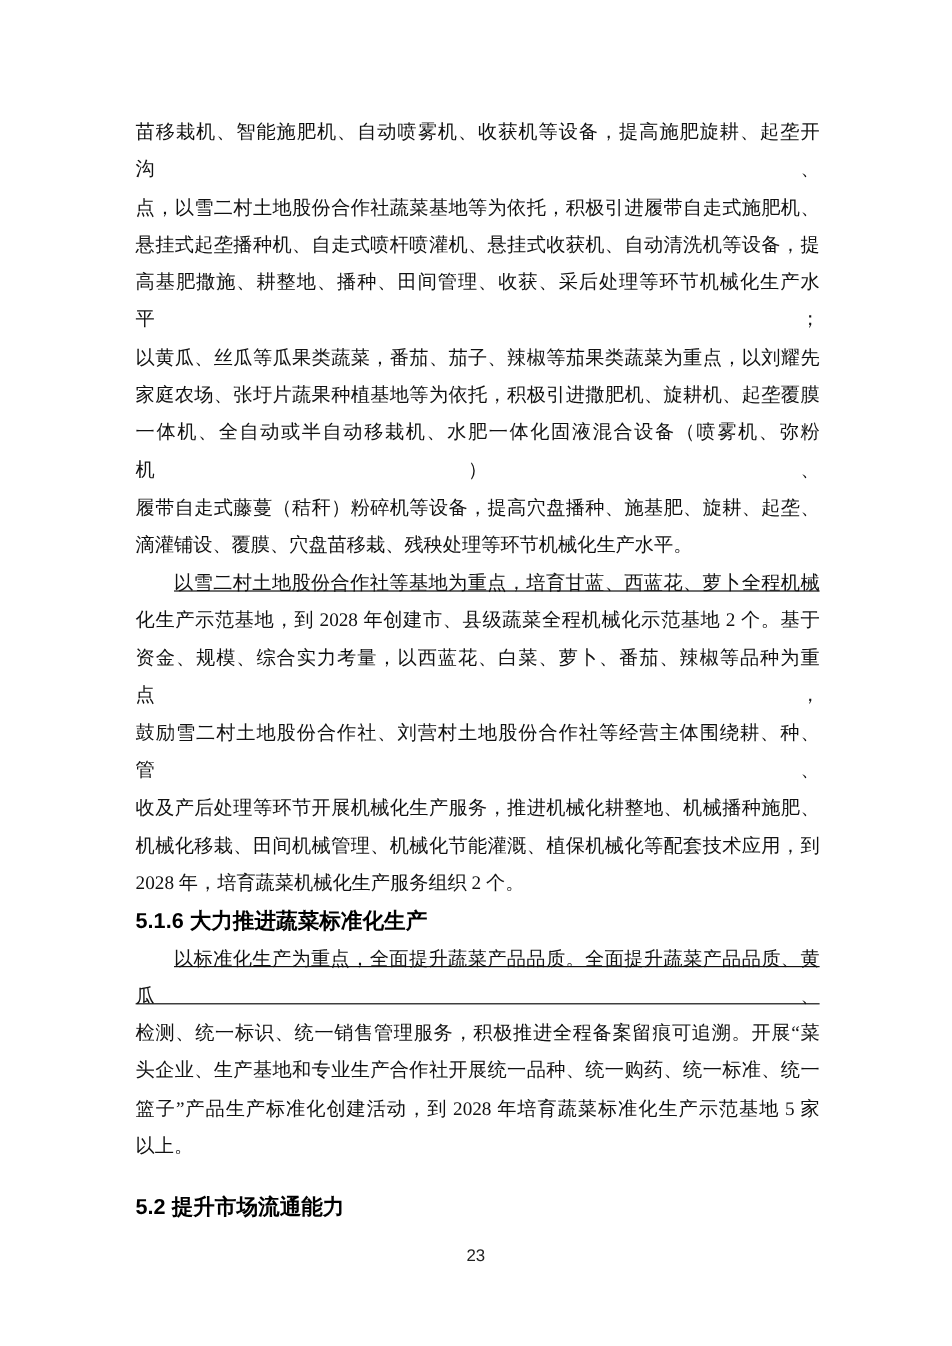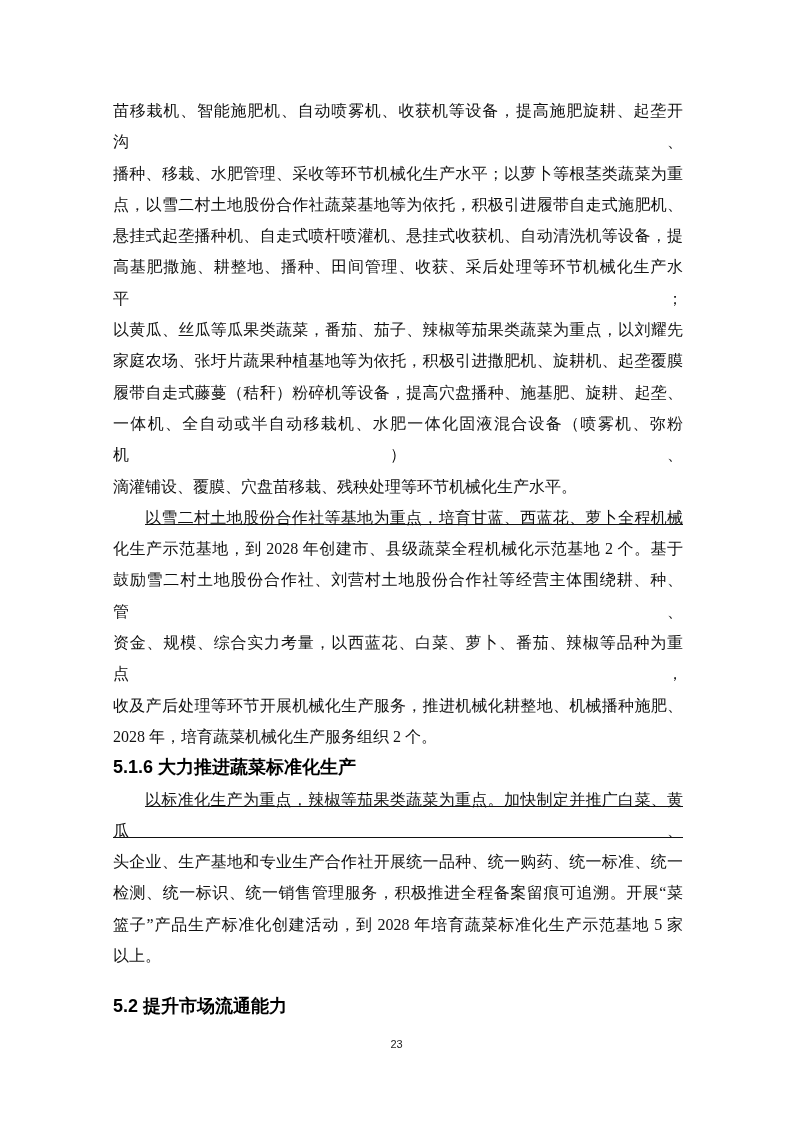--- a/index.html
+++ b/index.html
@@ -59,53 +59,53 @@
   .heading.heading-l3 {
     margin: 0;
   }
   .footer {
     position: absolute;
     top: 1038px;
     left: 0;
     width: 793px;
     text-align: center;
     font-family: "Liberation Sans", "DejaVu Sans", sans-serif;
-    font-size: 11px;
+    font-size: 14px;
     color: #222222;
   }
 </style>
 </head>
 <body>
 
 <div class="page">
   <div class="content">
       <div class="para">
         <div class="line">苗移栽机、智能施肥机、自动喷雾机、收获机等设备，提高施肥旋耕、起垄开沟、</div>
-        <div class="line">播种、移栽、水肥管理、采收等环节机械化生产水平；以萝卜等根茎类蔬菜为重</div>
         <div class="line">点，以雪二村土地股份合作社蔬菜基地等为依托，积极引进履带自走式施肥机、</div>
         <div class="line">悬挂式起垄播种机、自走式喷杆喷灌机、悬挂式收获机、自动清洗机等设备，提</div>
         <div class="line">高基肥撒施、耕整地、播种、田间管理、收获、采后处理等环节机械化生产水平；</div>
         <div class="line">以黄瓜、丝瓜等瓜果类蔬菜，番茄、茄子、辣椒等茄果类蔬菜为重点，以刘耀先</div>
         <div class="line">家庭农场、张圩片蔬果种植基地等为依托，积极引进撒肥机、旋耕机、起垄覆膜</div>
+        <div class="line">一体机、全自动或半自动移栽机、水肥一体化固液混合设备（喷雾机、弥粉机）、</div>
         <div class="line">履带自走式藤蔓（秸秆）粉碎机等设备，提高穴盘播种、施基肥、旋耕、起垄、</div>
-        <div class="line">一体机、全自动或半自动移栽机、水肥一体化固液混合设备（喷雾机、弥粉机）、</div>
         <div class="line last">滴灌铺设、覆膜、穴盘苗移栽、残秧处理等环节机械化生产水平。</div>
       </div>
       <div class="para">
         <div class="line indent">以雪二村土地股份合作社等基地为重点，培育甘蓝、西蓝花、萝卜全程机械</div>
         <div class="line">化生产示范基地，到 2028 年创建市、县级蔬菜全程机械化示范基地 2 个。基于</div>
+        <div class="line">资金、规模、综合实力考量，以西蓝花、白菜、萝卜、番茄、辣椒等品种为重点，</div>
         <div class="line">鼓励雪二村土地股份合作社、刘营村土地股份合作社等经营主体围绕耕、种、管、</div>
-        <div class="line">资金、规模、综合实力考量，以西蓝花、白菜、萝卜、番茄、辣椒等品种为重点，</div>
         <div class="line">收及产后处理等环节开展机械化生产服务，推进机械化耕整地、机械播种施肥、</div>
+        <div class="line">机械化移栽、田间机械管理、机械化节能灌溉、植保机械化等配套技术应用，到</div>
         <div class="line last">2028 年，培育蔬菜机械化生产服务组织 2 个。</div>
       </div>
       <div class="heading heading-l3">5.1.6 大力推进蔬菜标准化生产</div>
       <div class="para">
-        <div class="line indent">以标准化生产为重点，辣椒等茄果类蔬菜为重点。加快制定并推广白菜、黄瓜、</div>
+        <div class="line indent">以标准化生产为重点，全面提升蔬菜产品品质。全面提升蔬菜产品品质、黄瓜、</div>
+        <div class="line">检测、统一标识、统一销售管理服务，积极推进全程备案留痕可追溯。开展“菜</div>
         <div class="line">头企业、生产基地和专业生产合作社开展统一品种、统一购药、统一标准、统一</div>
-        <div class="line">检测、统一标识、统一销售管理服务，积极推进全程备案留痕可追溯。开展“菜</div>
         <div class="line">篮子”产品生产标准化创建活动，到 2028 年培育蔬菜标准化生产示范基地 5 家</div>
         <div class="line last">以上。</div>
       </div>
       <div class="heading heading-l2">5.2 提升市场流通能力</div>
     </div>
   <div class="footer">23</div>
 </div>
 
 </body></html>

